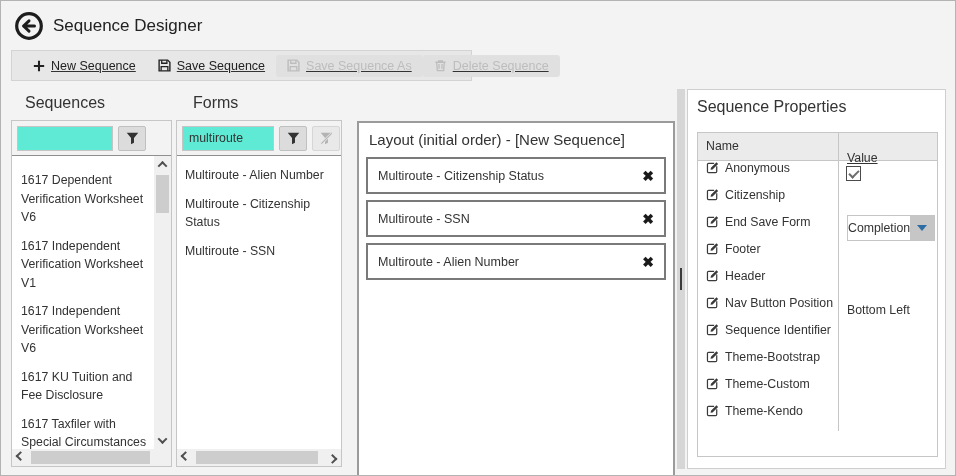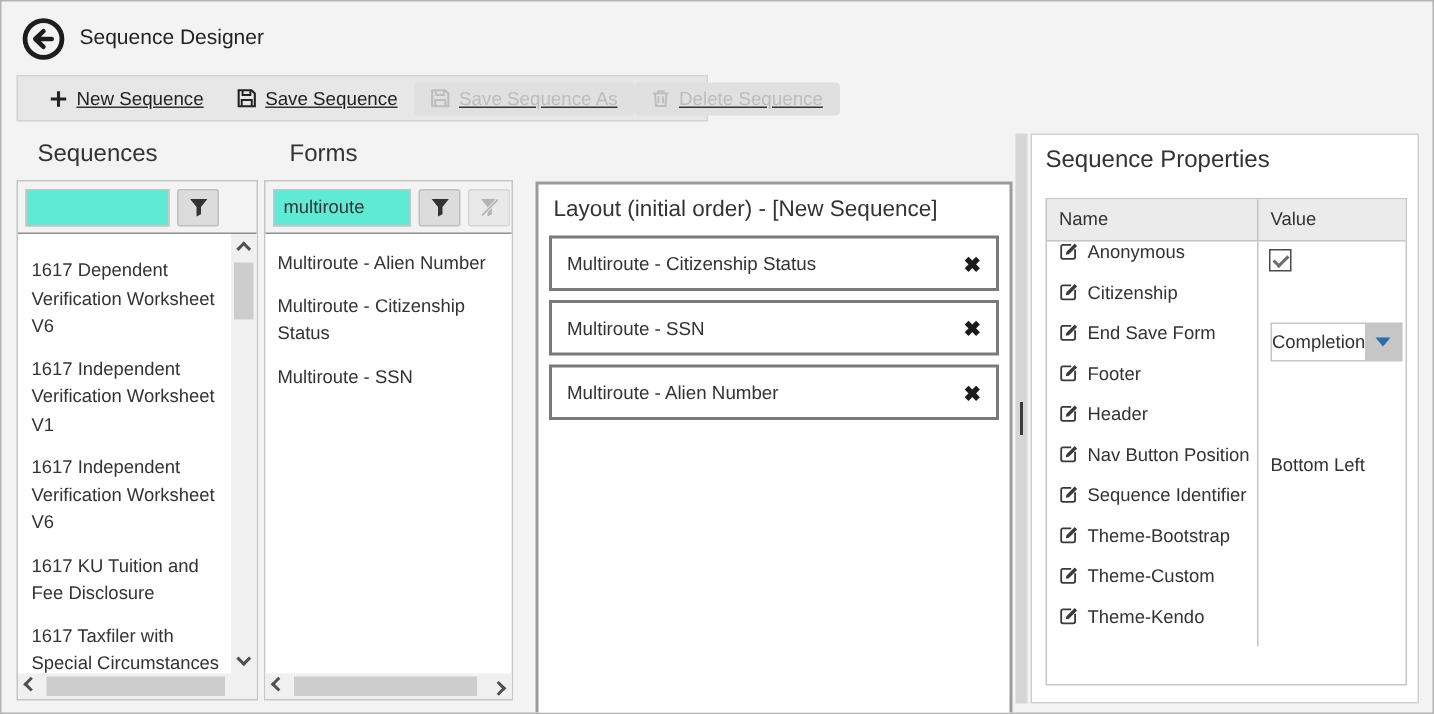--- a/index.html
+++ b/index.html
@@ -2,21 +2,21 @@
 <html><head>
 <meta charset="utf-8">
 <style>
   html,body{margin:0;padding:0;background:#fff;}
   .app{position:relative;width:956px;height:476px;box-sizing:border-box;
        background:#f3f3f3;border:1px solid #b3b3b3;overflow:hidden;
        font-family:"Liberation Sans",sans-serif;color:#333;}
 
   
   .back{position:absolute;left:13px;top:10px;width:30px;height:30px;cursor:pointer;}
-  .page-title{position:absolute;left:52px;top:15px;font-size:14px;color:#222;}
+  .page-title{position:absolute;left:52px;top:15px;font-size:17px;color:#222;}
 
   
   .toolbar{position:absolute;left:10px;top:49px;width:461px;height:31px;box-sizing:border-box;
            background:#e7e7e7;border:1px solid #d3d3d3;display:flex;align-items:center;
            padding:0 10px;gap:0;text-decoration:underline;}
   .tb-btn{display:flex;align-items:center;gap:6px;padding:4px 11px;font-size:12.5px;
           color:#222;cursor:pointer;border-radius:3px;white-space:nowrap;}
   .tb-btn svg{display:block;}
   .tb-btn.disabled{color:#bdbdbd;background:#e0e0e0;cursor:default;}
 
@@ -73,21 +73,21 @@
   .grip{position:absolute;left:3px;top:50%;width:2px;height:22px;margin-top:-11px;background:#3b3b3b;}
 
   
   .propbox{position:absolute;left:686px;top:88px;width:259px;height:380px;box-sizing:border-box;
            background:#fff;border:1px solid #cfcfcf;}
   .prtitle{margin:8px 0 0 9px;font-size:16px;color:#333;}
   .ptable{position:absolute;left:9px;top:42px;width:241px;height:325px;box-sizing:border-box;
           border:1px solid #c6c6c6;font-size:12.3px;}
   .phead{display:flex;height:28px;background:#ebebeb;border-bottom:1px solid #c6c6c6;box-sizing:border-box;}
   .phead .pname{width:141px;box-sizing:border-box;border-right:1px solid #c6c6c6;padding:6px 8px;}
-  .phead .pval{flex:1;padding:6px 8px;}
+  .phead .pval{flex:1;padding:18px 8px;text-decoration:underline;}
   .prow{display:flex;height:27px;box-sizing:border-box;}
   .prow .ncell{width:141px;box-sizing:border-box;border-right:1px solid #c6c6c6;display:flex;
                gap:6px;padding-left:8px;cursor:pointer;}
   .prow .vcell{flex:1;position:relative;}
   .prow .vtext{display:inline-block;padding:7px 0 0 8px;}
   .checkbox{position:absolute;left:7px;top:5px;width:15px;height:15px;box-sizing:border-box;
             border:1px solid #4a4a4a;background:#fff;cursor:pointer;}
   .checkbox.checked::after{content:'';display:block;width:8px;height:4px;border-left:2px solid #6d6d6d;
             border-bottom:2px solid #6d6d6d;transform:rotate(-45deg);margin:3px 0 0 2px;}
   .dropdown{position:absolute;left:8px;top:0px;width:88px;height:26px;box-sizing:border-box;

